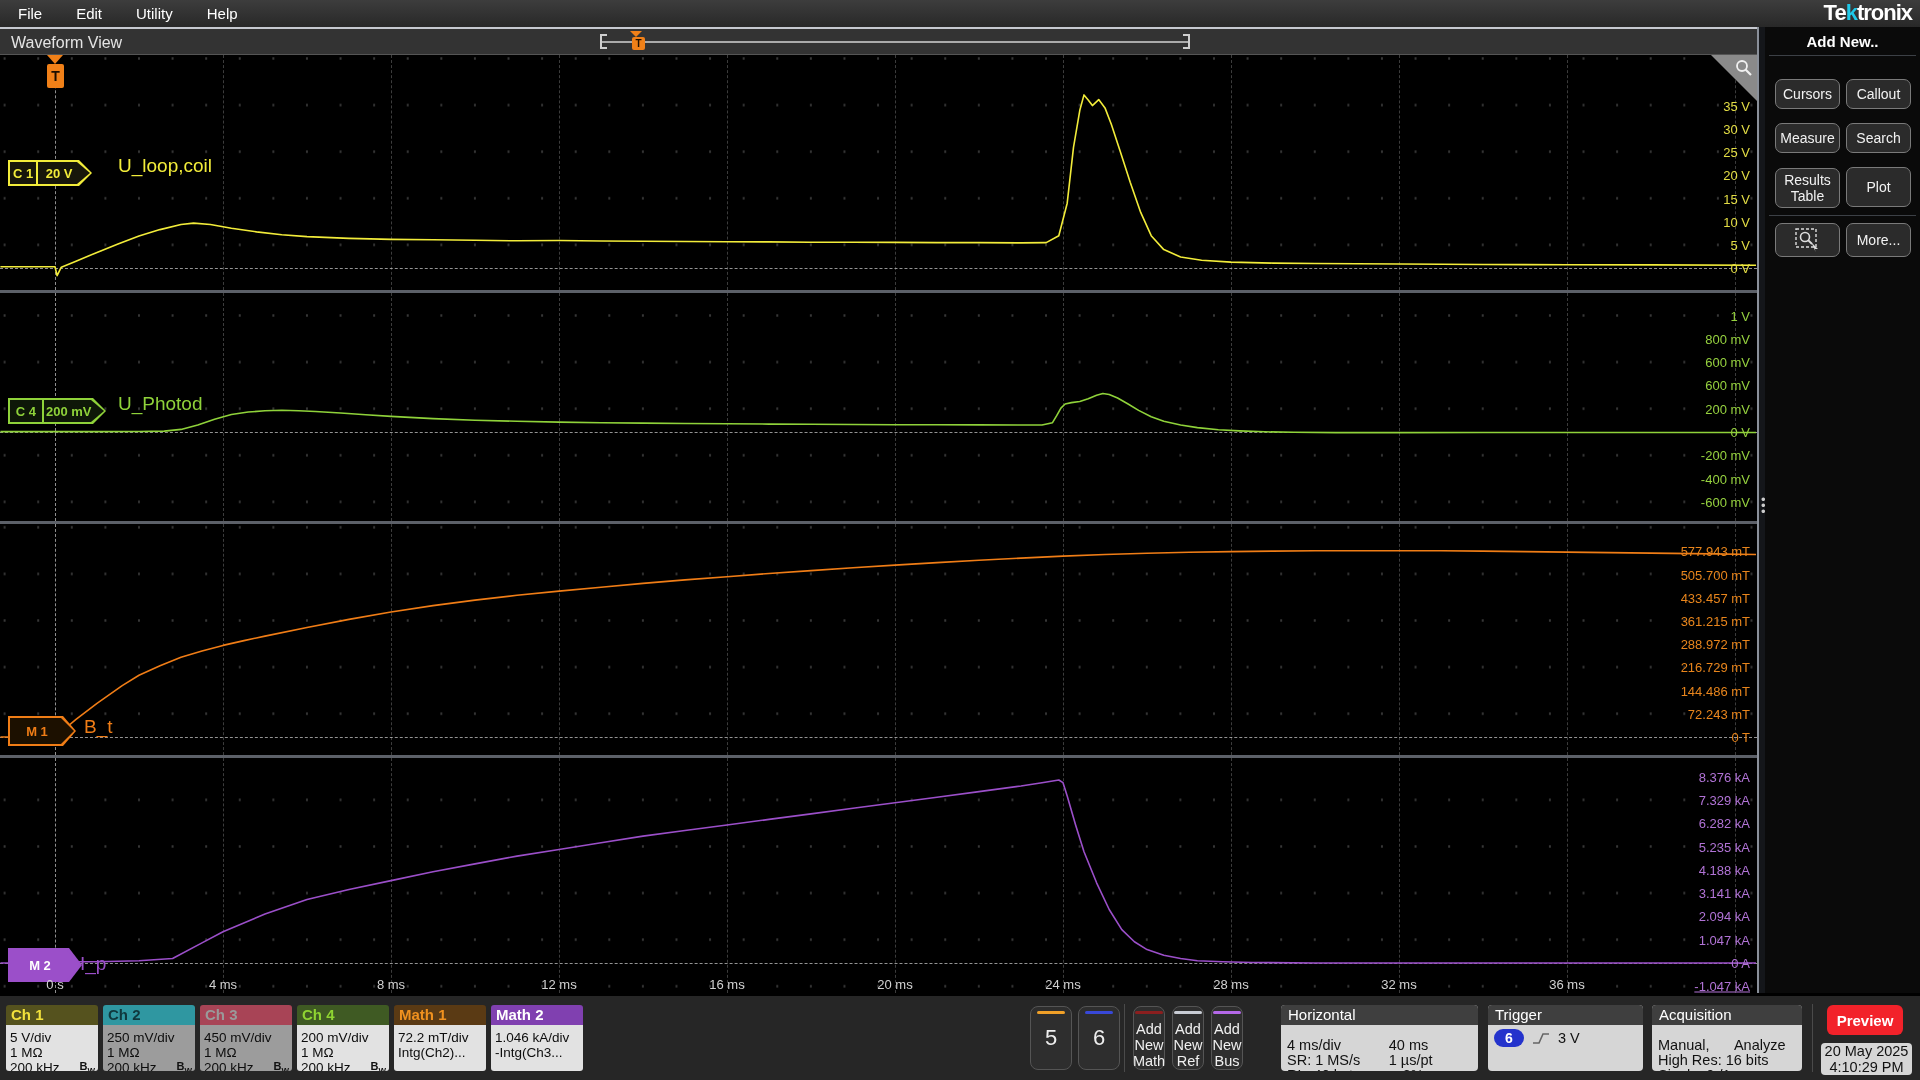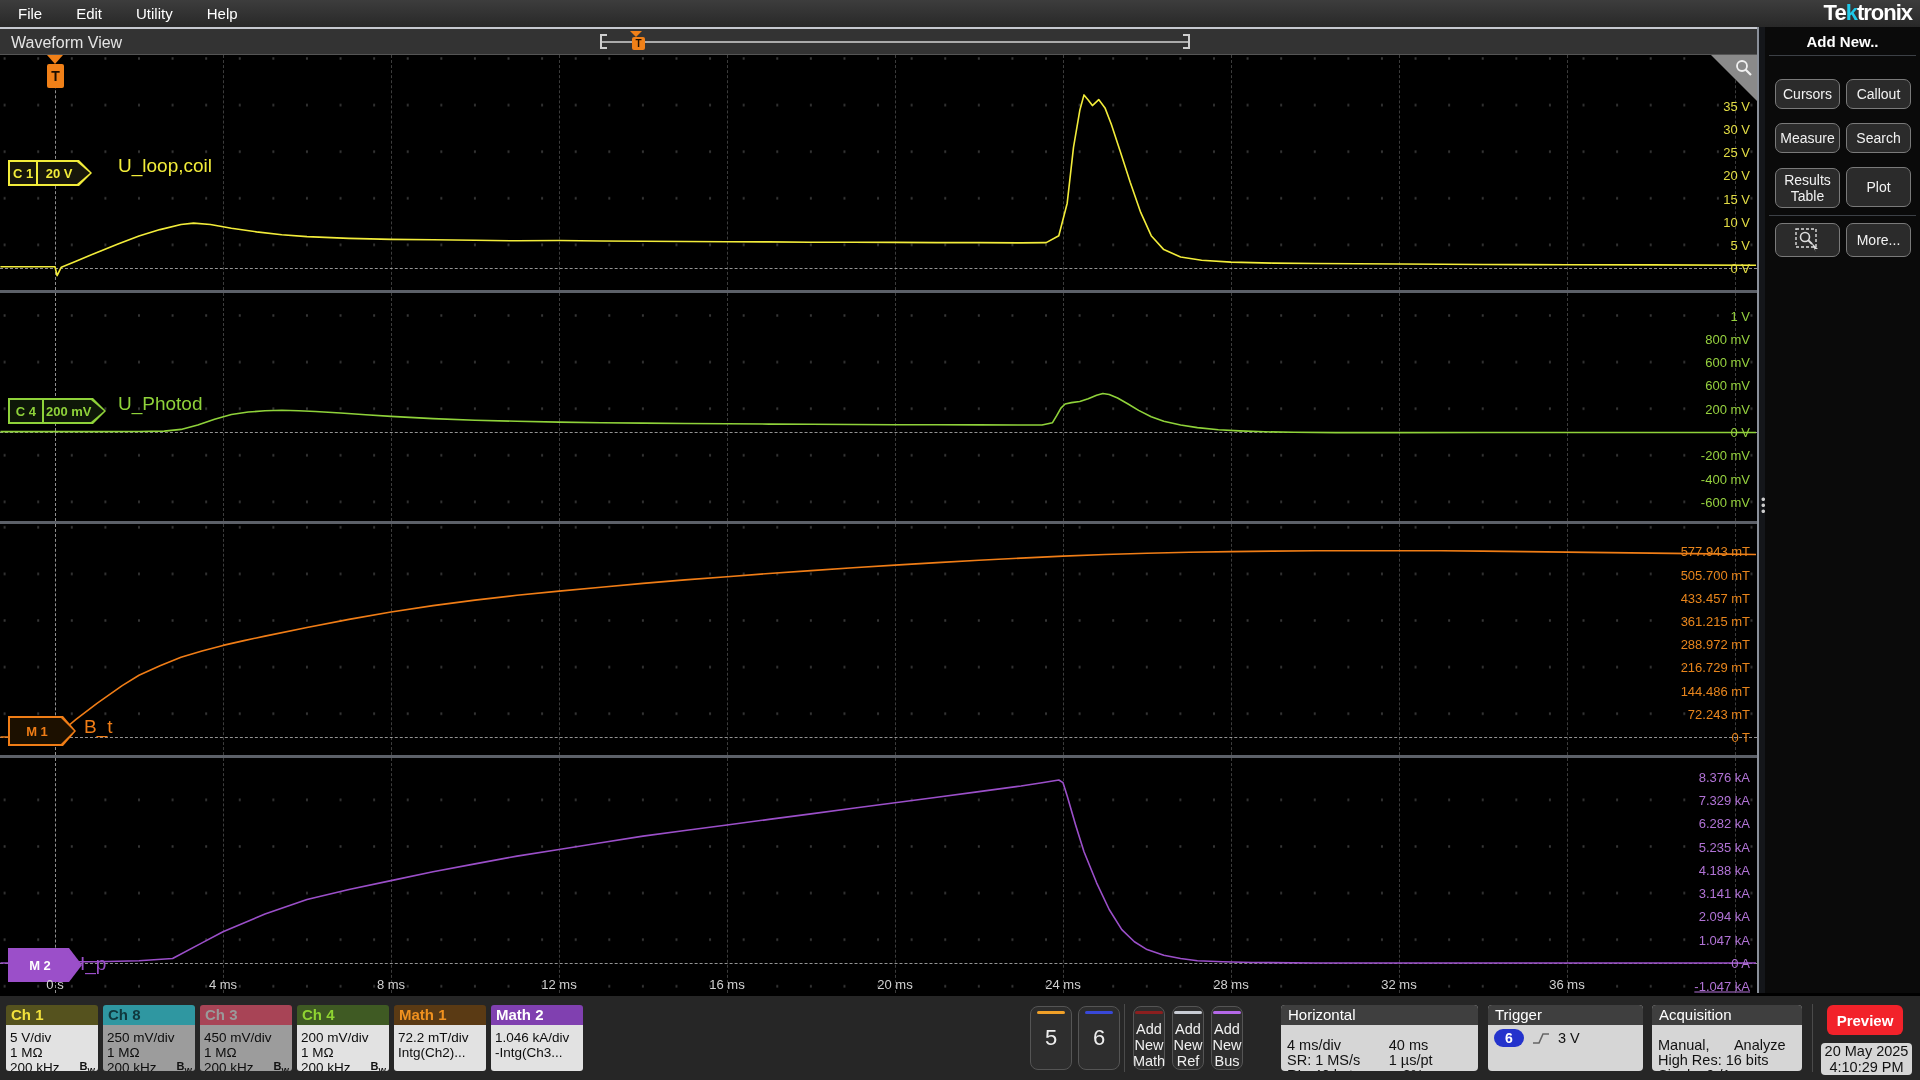--- a/index.html
+++ b/index.html
@@ -299,21 +299,21 @@
         <div class="chbox">
           <div class="hd" style="background: rgb(85, 82, 30); color: rgb(242, 225, 60);">Ch 1</div>
           <div class="bd" style="background: rgb(226, 226, 226);">
             <div>5 V/div</div>
             <div>1 MΩ</div>
             <div>200 kHz</div>
             <span class="bw">B<sub>W</sub></span>
           </div>
         </div>
         <div class="chbox">
-          <div class="hd" style="background: rgb(47, 151, 161); color: rgb(16, 56, 61);">Ch 8</div>
+          <div class="hd" style="background: rgb(47, 151, 161); color: rgb(16, 56, 61);">Ch 2</div>
           <div class="bd" style="background: rgb(156, 156, 156);">
             <div>250 mV/div</div>
             <div>1 MΩ</div>
             <div>200 kHz</div>
             <span class="bw">B<sub>W</sub></span>
           </div>
         </div>
         <div class="chbox">
           <div class="hd" style="background: rgb(168, 68, 86); color: rgb(154, 154, 154);">Ch 3</div>
           <div class="bd" style="background: rgb(156, 156, 156);">

